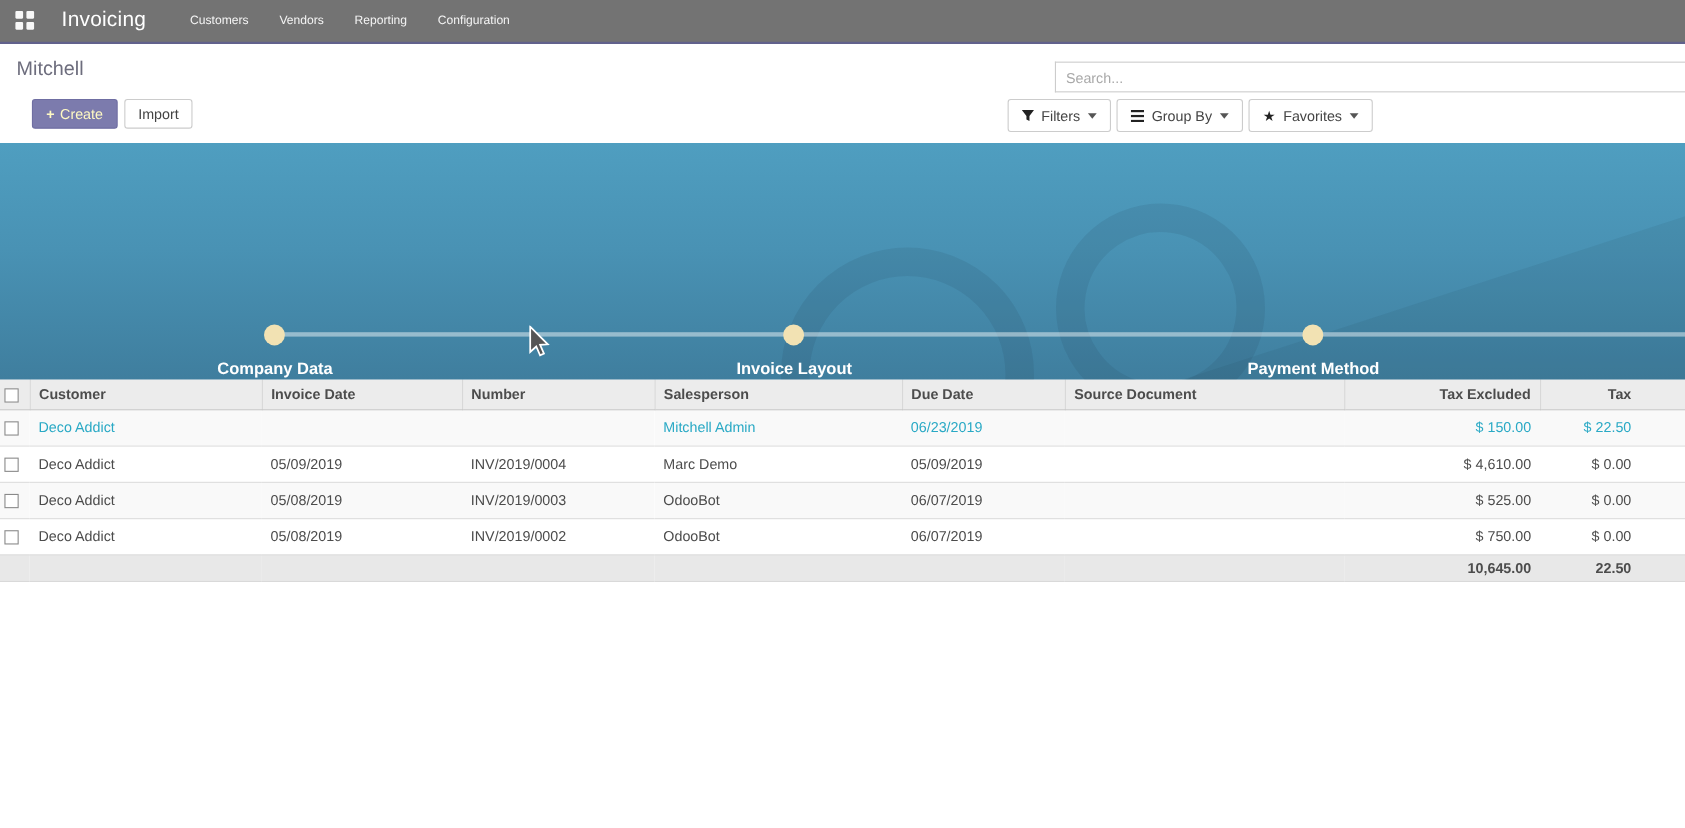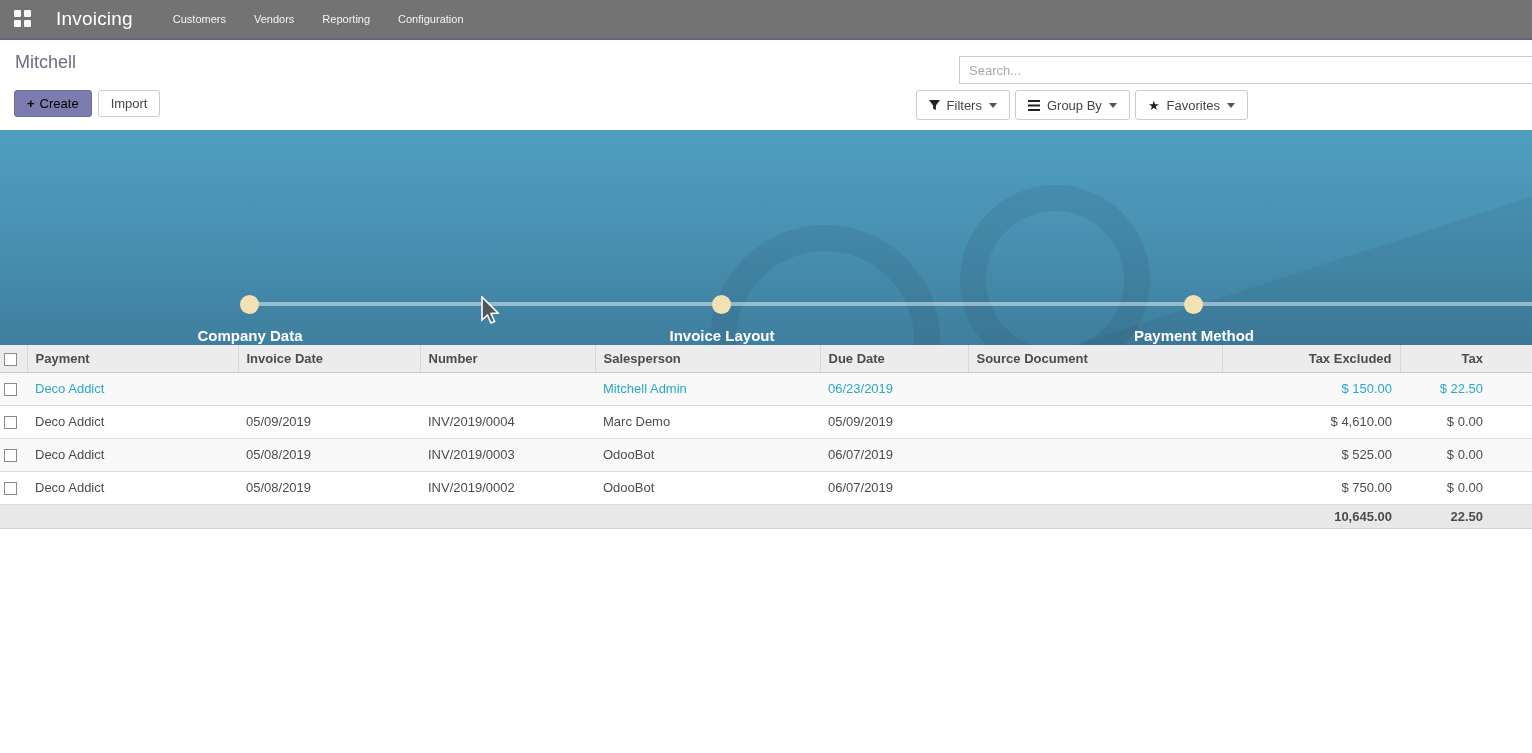--- a/index.html
+++ b/index.html
@@ -12,21 +12,21 @@
   .apps-icon span { background:rgba(255,255,255,.95); border-radius:1px; }
   .navbar .app-name { color:#fff; font-size:19px; margin:0 40px 0 24px; letter-spacing:.2px; }
   .navbar .menu { display:flex; align-items:center; gap:28px; }
   .navbar .menu-item { color:rgba(255,255,255,.92); font-size:11px; cursor:pointer; }
 
   
   .control-panel { position:relative; height:90px; background:#fff; }
   .breadcrumb { position:absolute; left:15px; top:12px; font-size:18px; color:#6d6d7d; }
   .cp-buttons { position:absolute; left:14px; top:50px; display:flex; gap:6px; }
   .btn { font-size:13px; border-radius:3px; padding:5px 12px; cursor:pointer; border:1px solid transparent; background:#fff; font-family:"Liberation Sans", sans-serif; }
-  .btn-primary { background:#7c7bad; border-color:#6f6ea2; color:#000000; }
+  .btn-primary { background:#7c7bad; border-color:#6f6ea2; color:#fef9c3;margin-left:15px; }
   .btn-default { border-color:#ccc; color:#444;text-align:center; }
   .plus-icon { font-weight:bold; margin-right:5px; }
   .search-input { position:absolute; top:16px; right:0; width:573px; height:28px; border:1px solid #ccc; border-right:none; font-size:13px; padding:0 9px; color:#333; font-family:"Liberation Sans", sans-serif; outline:none; }
   .search-input::placeholder { color:#a9a9a9; }
   .filter-bar { position:absolute; top:50px; right:284px; display:flex; gap:5px; }
   .fbtn { display:flex; align-items:center; gap:7px; height:30px; }
   .caret { width:0; height:0; border-left:4px solid transparent; border-right:4px solid transparent; border-top:5px solid #555; display:inline-block; }
   .fbtn svg { display:block; }
   .star-glyph { font-size:13px; color:#222; }
 
@@ -144,21 +144,21 @@
         <col style="width:175px">
       <col style="width:225px">
         <col style="width:148px">
         <col style="width:254px">
         <col style="width:178px">
         <col style="width:132px">
     </colgroup>
     <thead>
       <tr>
         <th class="cb-cell"><span class="cb"></span></th>
-        <th>Payment</th>
+        <th>Customer</th>
         <th>Invoice Date</th>
         <th>Number</th>
         <th>Salesperson</th>
         <th>Due Date</th>
         <th>Source Document</th>
         <th class="num">Tax Excluded</th>
         <th class="num tax-col">Tax</th>
       </tr>
     </thead>
     <tbody>

